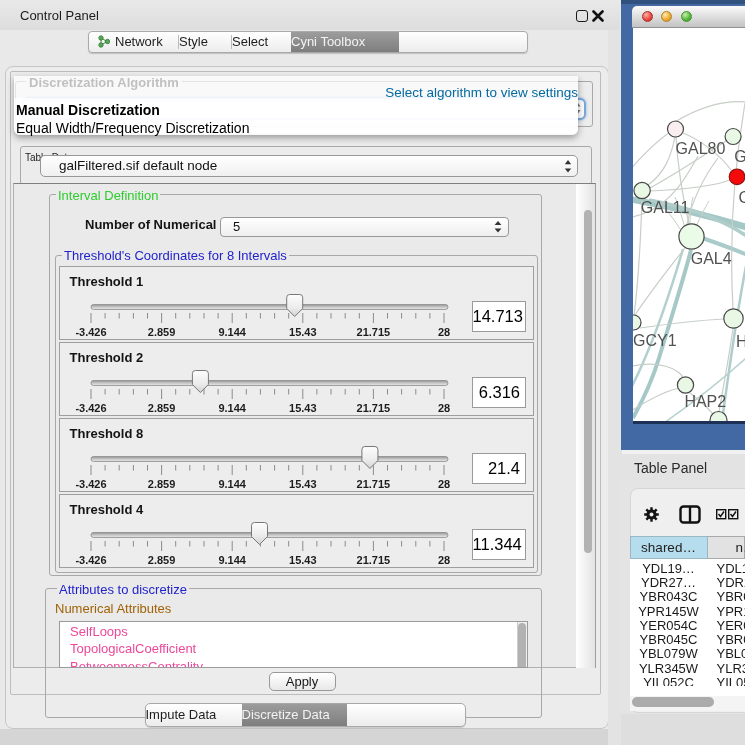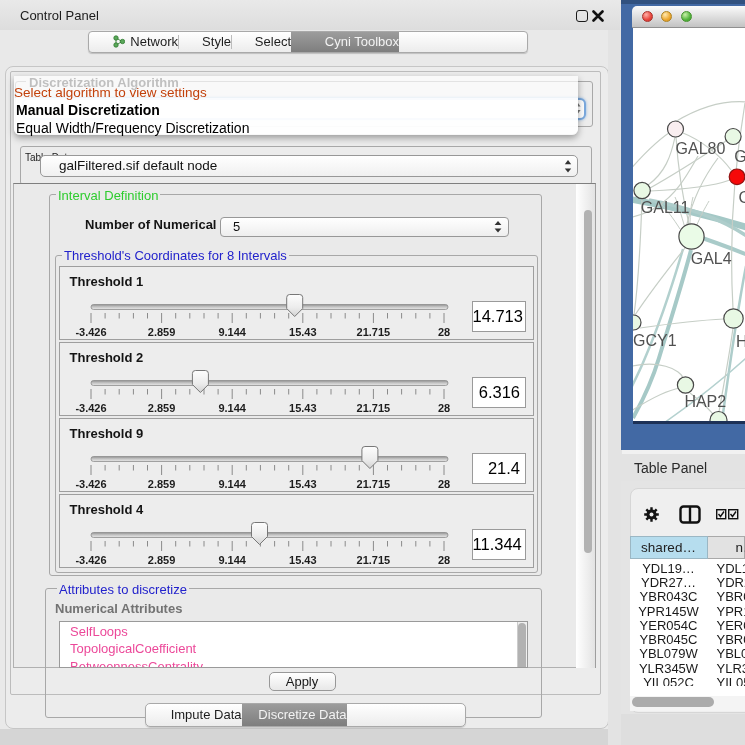--- a/index.html
+++ b/index.html
@@ -5,21 +5,21 @@
 body{font-family:"Liberation Sans",sans-serif;background:#e7e7e7;position:relative}
 
 #titlebar{position:absolute;left:0;top:0;width:620px;height:30px;background:linear-gradient(#e9e9e9,#dddddd);}
 #titlebar .t{position:absolute;left:20px;top:8px;font-size:13px;color:#1c1c1c}
 #wbtn1{position:absolute;left:576px;top:10px;width:12px;height:12px;border:1.6px solid #1a1a1a;border-radius:3px}
 
 #leftbg{position:absolute;left:0;top:30px;width:620px;height:699px;background:#e9e9e9}
 #botbg{position:absolute;left:0;top:729px;width:620px;height:16px;background:#d5d5d5}
 
 #toptabs{position:absolute;left:88px;top:30.5px;width:440px;height:22px;background:linear-gradient(#ffffff,#ececec);border:1px solid #a9a9a9;border-radius:4px;display:flex;box-shadow:0 1px 1px rgba(0,0,0,0.18)}
-.tab{font-size:13px;color:#1d1d1d;display:flex;align-items:center;justify-content:flex-end;height:100%;position:relative}
+.tab{font-size:13px;color:#1d1d1d;display:flex;align-items:center;justify-content:flex-start;height:100%;position:relative}
 .tabsep{width:1px;height:14px;background:#bbb;align-self:center}
 .tabsel{background:linear-gradient(#9c9c9c,#7e7e7e);color:#f3f3f3}
 
 #outerpanel{position:absolute;left:4.5px;top:66px;width:604px;height:663px;background:#ececec;border:1px solid #c6c6c6;border-radius:8px}
 #innerpanel{position:absolute;left:10px;top:71px;width:591px;height:624px;background:#ececec;border:1px solid #bcbcbc;border-radius:2px}
 
 #dgroup{position:absolute;left:15px;top:81px;width:578px;height:46px;border:1px solid #a8a8a8;border-radius:3px}
 #dglabel{position:absolute;left:26px;top:75px;font-size:13px;font-weight:bold;color:#3a3a3a;background:#ececec;padding:0 3px}
 #dcombo{position:absolute;left:22px;top:98px;width:564px;height:22px;background:#fdfdfd;border:2.5px solid #7aa8dc;border-radius:6px;box-shadow:0 0 3px #86b2e2}
 
@@ -37,32 +37,32 @@
 #ivlabel{left:56px;top:187.5px;color:#2ecc2e}
 #noilabel{position:absolute;left:85px;top:216.5px;font-size:13px;font-weight:bold;color:#141414}
 #noicombo{position:absolute;left:220px;top:216.5px;width:289px;height:20px;background:linear-gradient(#ffffff,#eeeeee);border:1px solid #989898;border-radius:4px;font-size:13px;color:#111;line-height:18px;padding-left:12px}
 #thgroup{left:54.5px;top:254.5px;width:483px;height:318px}
 #thlabel{left:62px;top:248px;color:#2222cc}
 .trow{position:absolute;left:58.5px;width:475.5px;height:74px;background:#ededed;border:1px solid #9e9e9e}
 .trowtitle{position:absolute;left:10px;top:7px;font-size:13px;font-weight:bold;color:#141414}
 .vbox{position:absolute;left:412px;top:34px;width:54px;height:31px;background:#fff;border:1px solid #9a9a9a;font-size:16.5px;color:#000;text-align:right;line-height:29px;padding-right:4.5px}
 #atgroup{left:45px;top:588px;width:497px;height:130px}
 #atlabel{left:57px;top:581.5px;color:#2222cc}
-#numattr{position:absolute;left:55px;top:600.5px;font-size:13px;font-weight:bold;color:#737373}
+#numattr{position:absolute;left:55px;top:600.5px;font-size:13px;font-weight:normal;color:#a16207}
 #attrlist{position:absolute;left:59px;top:621px;width:469px;height:47px;background:#fff;border:1px solid #9a9a9a;overflow:hidden}
 .li{position:absolute;left:10px;font-size:13px;color:#ec4899}
 #lscroll{position:absolute;right:0;top:0;width:10.5px;height:100%;background:#f0f0f0;border-left:1px solid #ccc}
 #lthumb{position:absolute;right:1px;top:1px;width:8px;height:56px;background:#b2b2b2;border-radius:4px}
 
 #apply{position:absolute;left:268.5px;top:671.5px;width:67px;height:19px;background:linear-gradient(#ffffff,#e8e8e8);border:1px solid #989898;border-radius:5px;font-size:13px;color:#171717;text-align:center;line-height:17px}
 
 #bottabs{position:absolute;left:144.5px;top:702.5px;width:321px;height:24px;background:linear-gradient(#ffffff,#ececec);border:1px solid #a9a9a9;border-radius:5px;display:flex;box-shadow:0 1px 1px rgba(0,0,0,0.15)}
 
 #popup{position:absolute;left:14px;top:75.5px;width:564px;height:59px;background:rgba(255,255,255,0.68);border-radius:0 0 6px 6px;box-shadow:0 3px 7px rgba(0,0,0,0.35);border-bottom:1px solid #c9c9c9}
-#popup .p0{position:absolute;left:0;top:9.5px;width:100%;text-align:left;font-size:13.5px;color:#c2410c}
+#popup .p0{position:absolute;left:0;top:9.5px;width:100%;text-align:right;font-size:13.5px;color:#0369a1}
 #popup .p1{position:absolute;left:2px;top:26px;font-size:14px;font-weight:bold;color:#000}
 #popup .p2{position:absolute;left:2px;top:44px;font-size:14px;color:#000}
 
 #rgap{position:absolute;left:608px;top:30px;width:14px;height:715px;background:#e3e3e3}
 #netframe{position:absolute;left:620.5px;top:0;width:124.5px;height:450px;background:#4269a4}
 #netframetop{position:absolute;left:620.5px;top:0;width:124.5px;height:3.5px;background:#31517f}
 #nettitle{position:absolute;left:631.5px;top:6px;width:113.5px;height:21.5px;background:linear-gradient(#fbfbfb,#c3c3c3);border-radius:5px 0 0 0;border-bottom:1px solid #909090}
 .macbtn{position:absolute;top:11.2px;width:11px;height:11px;border-radius:50%}
 #mred{left:641.8px;background:radial-gradient(circle at 35% 30%,#ffb0a8,#e8453c 60%,#c2322b);border:0.5px solid #a8322c}
 #myel{left:661.4px;background:radial-gradient(circle at 35% 30%,#ffe9b0,#eda72f 60%,#cc8c1f);border:0.5px solid #ad8323}
@@ -189,21 +189,21 @@
       <text x="101.6" y="69" text-anchor="middle" font-size="11" font-weight="bold" fill="#1d1d1d">2.859</text>
       <text x="172.2" y="69" text-anchor="middle" font-size="11" font-weight="bold" fill="#1d1d1d">9.144</text>
       <text x="242.8" y="69" text-anchor="middle" font-size="11" font-weight="bold" fill="#1d1d1d">15.43</text>
       <text x="313.4" y="69" text-anchor="middle" font-size="11" font-weight="bold" fill="#1d1d1d">21.715</text>
       <text x="384.0" y="69" text-anchor="middle" font-size="11" font-weight="bold" fill="#1d1d1d">28</text>
       <path d="M132.4,30.5 Q132.4,27.5 135.4,27.5 L145.4,27.5 Q148.4,27.5 148.4,30.5 L148.4,41.5 L140.4,49.5 L132.4,41.5 Z" fill="url(#thm)" stroke="#777" stroke-width="1"></path>
  </svg>
  <div class="vbox">6.316</div>
 </div>
 <div class="trow" style="top:418px">
- <div class="trowtitle">Threshold 9</div>
+ <div class="trowtitle">Threshold 8</div>
  <svg width="476" height="75" viewBox="0 0 476 75" style="position:absolute;left:0;top:0">
   <defs>
    <linearGradient id="trk" x1="0" y1="0" x2="0" y2="1">
     <stop offset="0" stop-color="#8f8f8f"></stop>
           <stop offset="0.45" stop-color="#c2c2c2"></stop>
           <stop offset="1" stop-color="#e9e9e9"></stop>
    </linearGradient>
    <linearGradient id="thm" x1="0" y1="0" x2="0" y2="1">
     <stop offset="0" stop-color="#fdfdfd"></stop>
           <stop offset="0.6" stop-color="#ececec"></stop>

